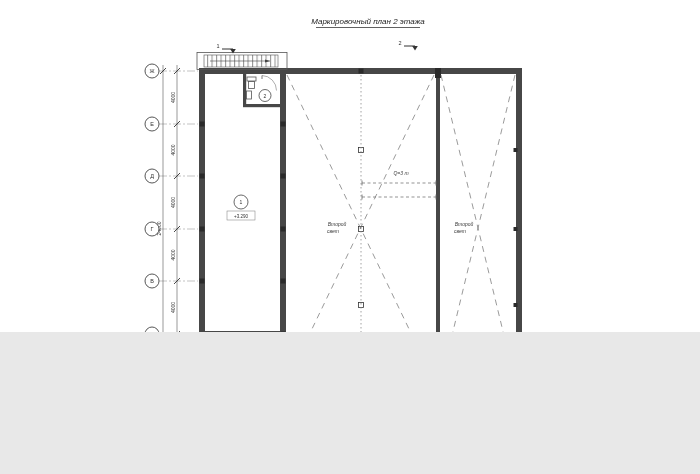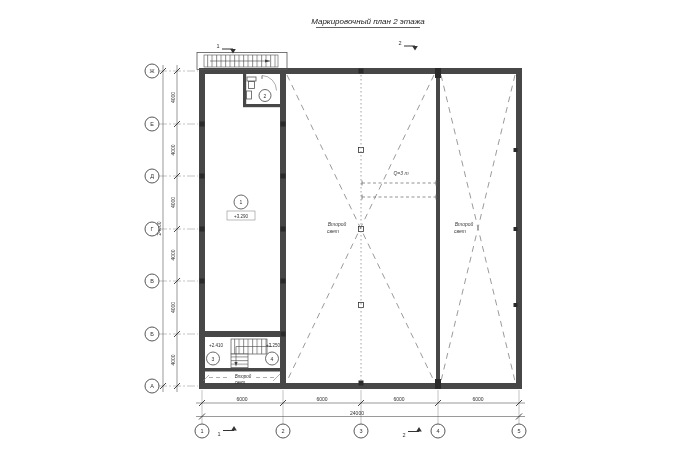--- a/index.html
+++ b/index.html
@@ -1,17 +1,17 @@
 <!DOCTYPE html>
 <html><head>
 <meta charset="utf-8">
 <style>
   html,body{margin:0;padding:0;background:#e8e8e8;}
   .sheet{
-    width:700px;height:474px;background:#ffffff;position:relative;margin:0 auto;
+    width:700px;height:332px;background:#ffffff;position:relative;margin:0 auto;
     font-family:"Liberation Sans",sans-serif;overflow:hidden;
   }
   svg{position:absolute;left:0;top:0;}
   text{font-family:"Liberation Sans",sans-serif;fill:#2f2f2f;}
   .it{font-style:italic;}
   .dim{font-size:5px;}
   .ax{font-size:5.5px;}
   .lvl{font-size:4.5px;}
   .rm{font-size:5px;}
   .sl{font-size:5px;font-style:italic;fill:#3a3a3a;}

